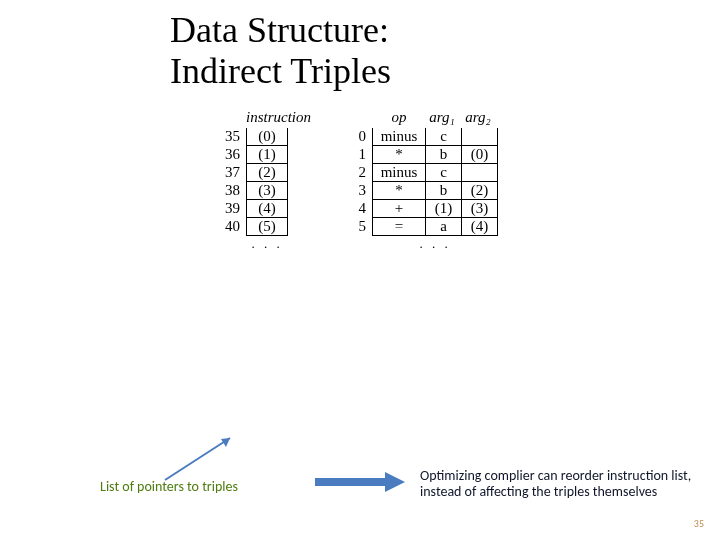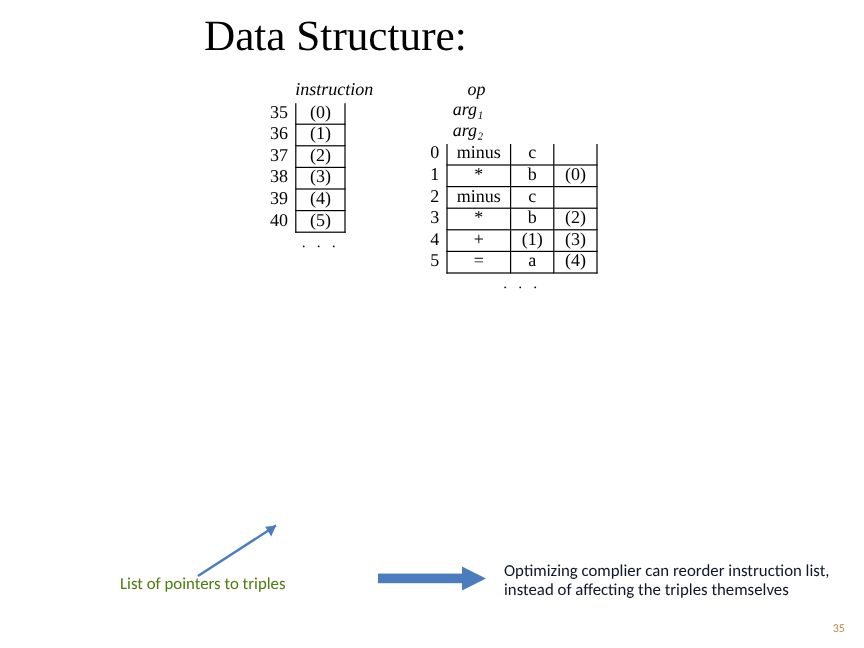--- a/index.html
+++ b/index.html
@@ -18,34 +18,35 @@
   .left-tbl .cell { width:42px; }
   .left-tbl .head .col-instr { width:42px; margin-left:24px; text-align:center; }
   .right-tbl .row .cell + .cell { border-left:none; }
   .right-tbl .c-op { width:54px; }
   .right-tbl .c-a1 { width:36px; }
   .right-tbl .c-a2 { width:36px; }
   .right-tbl .head .c-op { width:50px; }
   .right-tbl .head .c-a1 { width:36px; }
   .right-tbl .head .c-a2 { width:36px; }
   .right-tbl .head span { text-align:center; display:inline-block; }
-  .right-tbl .head { margin-left:24px;flex-direction:column; }
+  .right-tbl .head { margin-left:24px; }
   .dots { text-align:center; letter-spacing:3px; margin-top:2px 0 0 24px; font-size:13px;}
   .arrow-svg { position:absolute; }
   .caption-left { position:absolute; left:100px; top:478px; font-family:Calibri,Arial,sans-serif; font-size:14px; color:#4d7c0f; }
   .caption-right { position:absolute; left:420px; top:468px; width:300px; font-family:Calibri,Arial,sans-serif; font-size:14px; line-height:1.15; color:#0f172a; }
   .pagenum { position:absolute; right:16px; bottom:10px; font-family:Calibri,Arial,sans-serif; font-size:10px; color:#c08a4a; }
   .dots-left { margin-left:24px; }
   .dots-right { margin-left:24px; }
 </style>
 </head>
 <body>
 
 <div class="title">
   <span>Data Structure:</span><br>
+  <span>Indirect Triples</span>
 </div>
 
 <ul class="bullets">
 </ul>
 
 <div class="tables">
 
   <div class="tbl left-tbl">
     <div class="head">
         <span class="col-instr">instruction</span>

